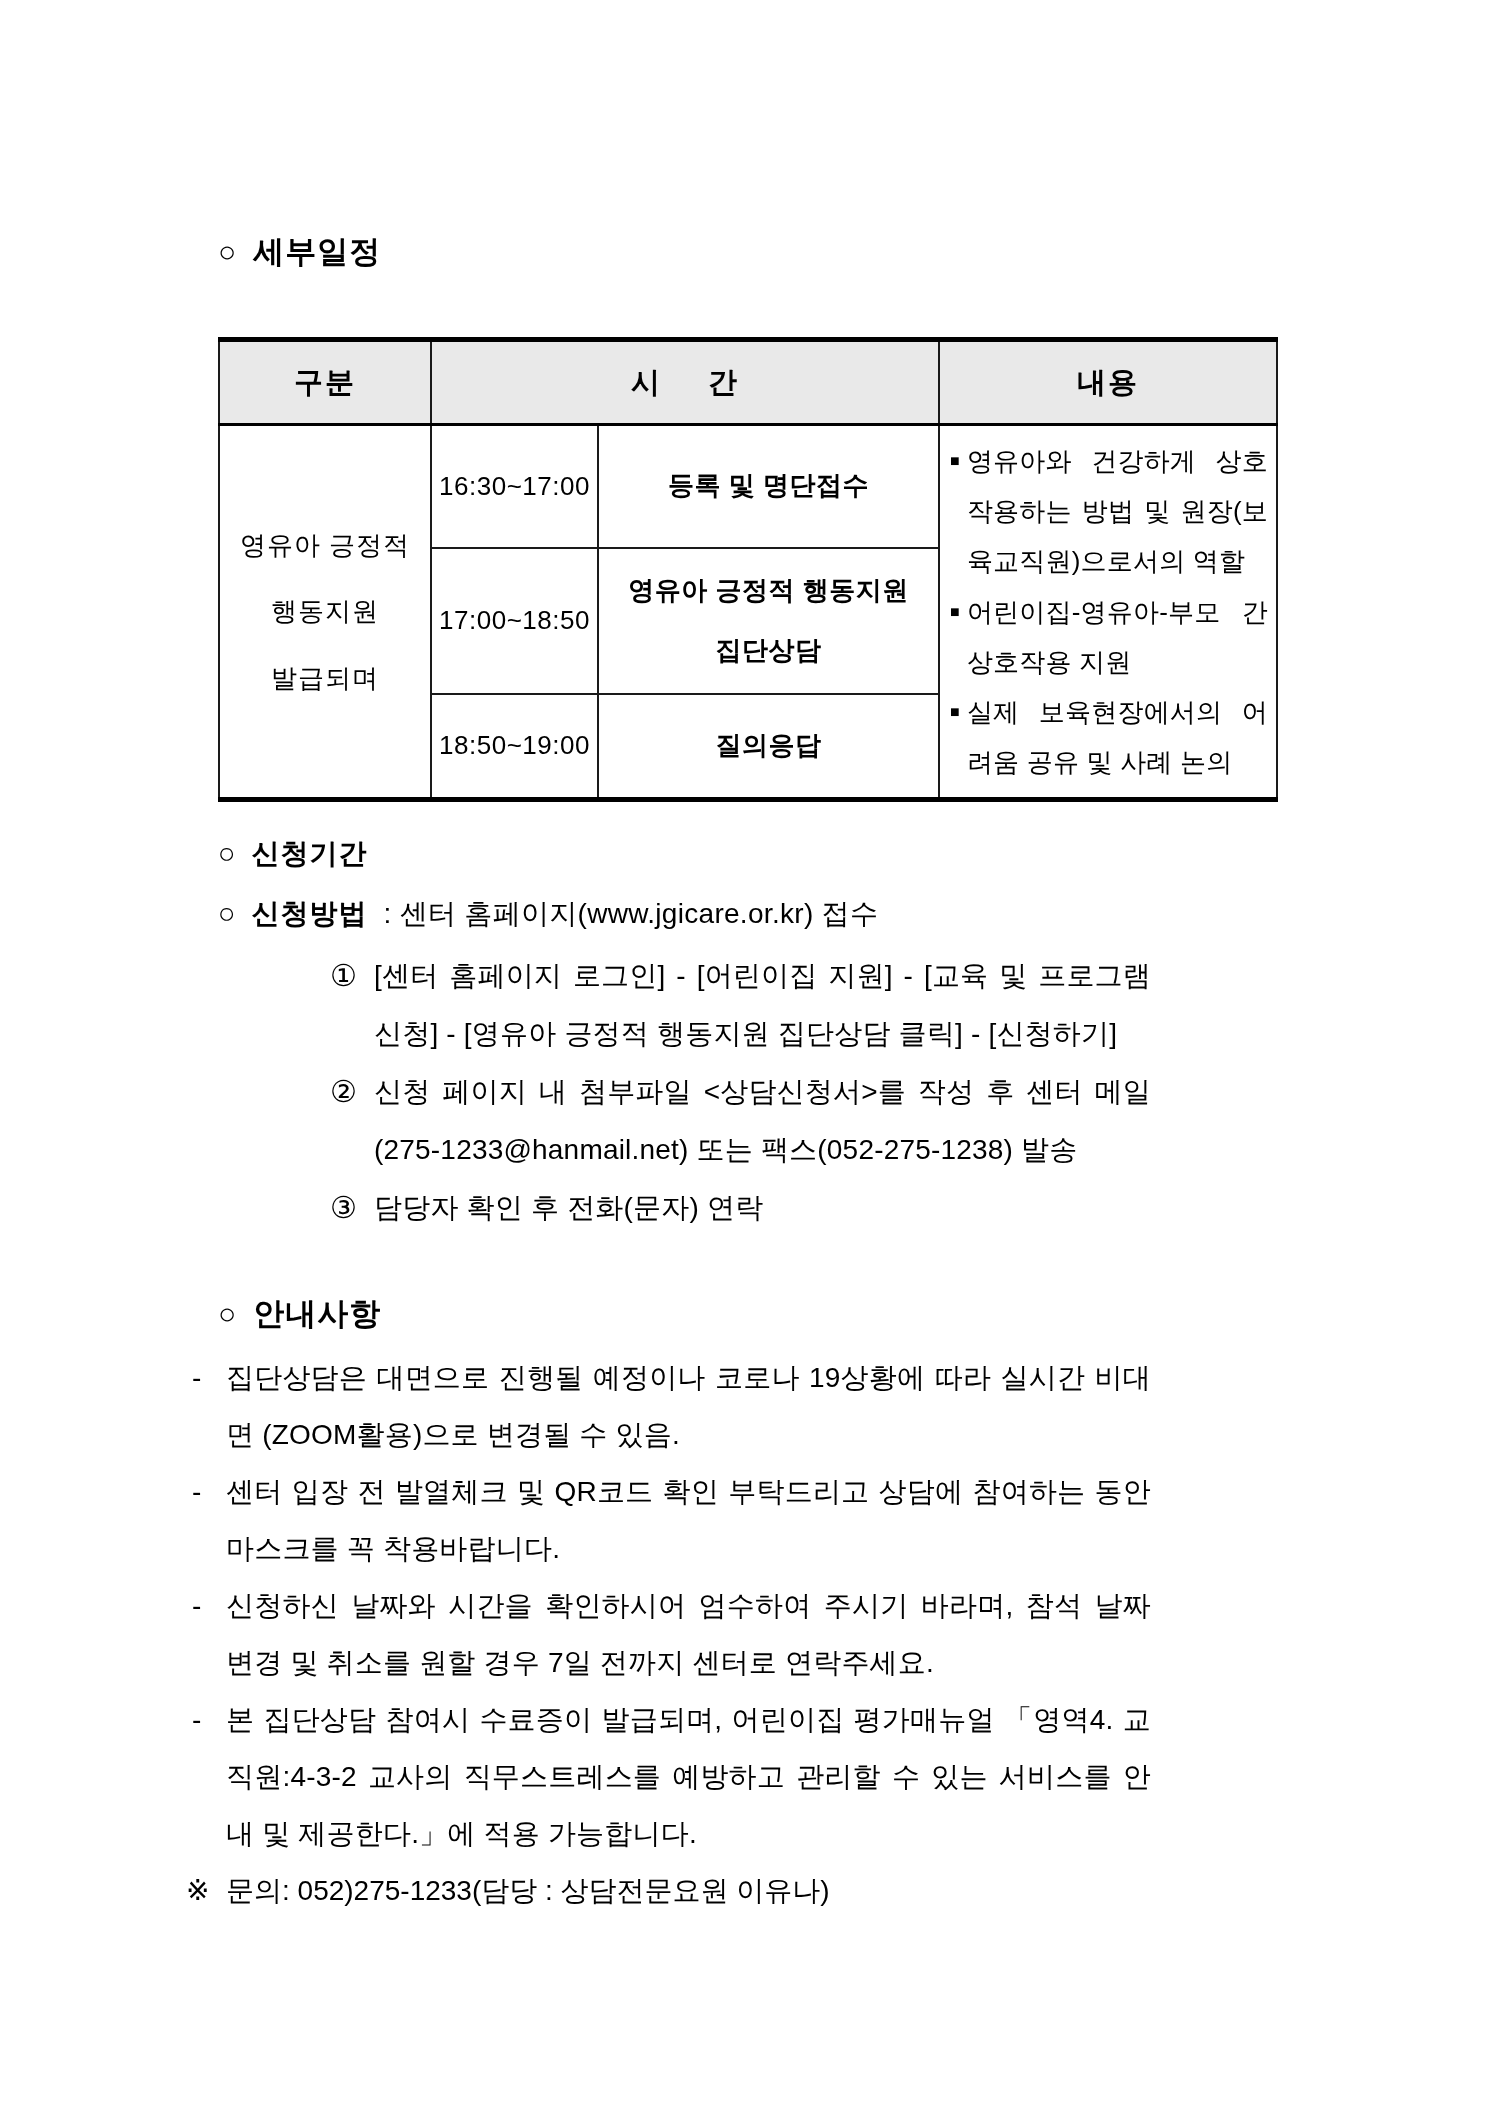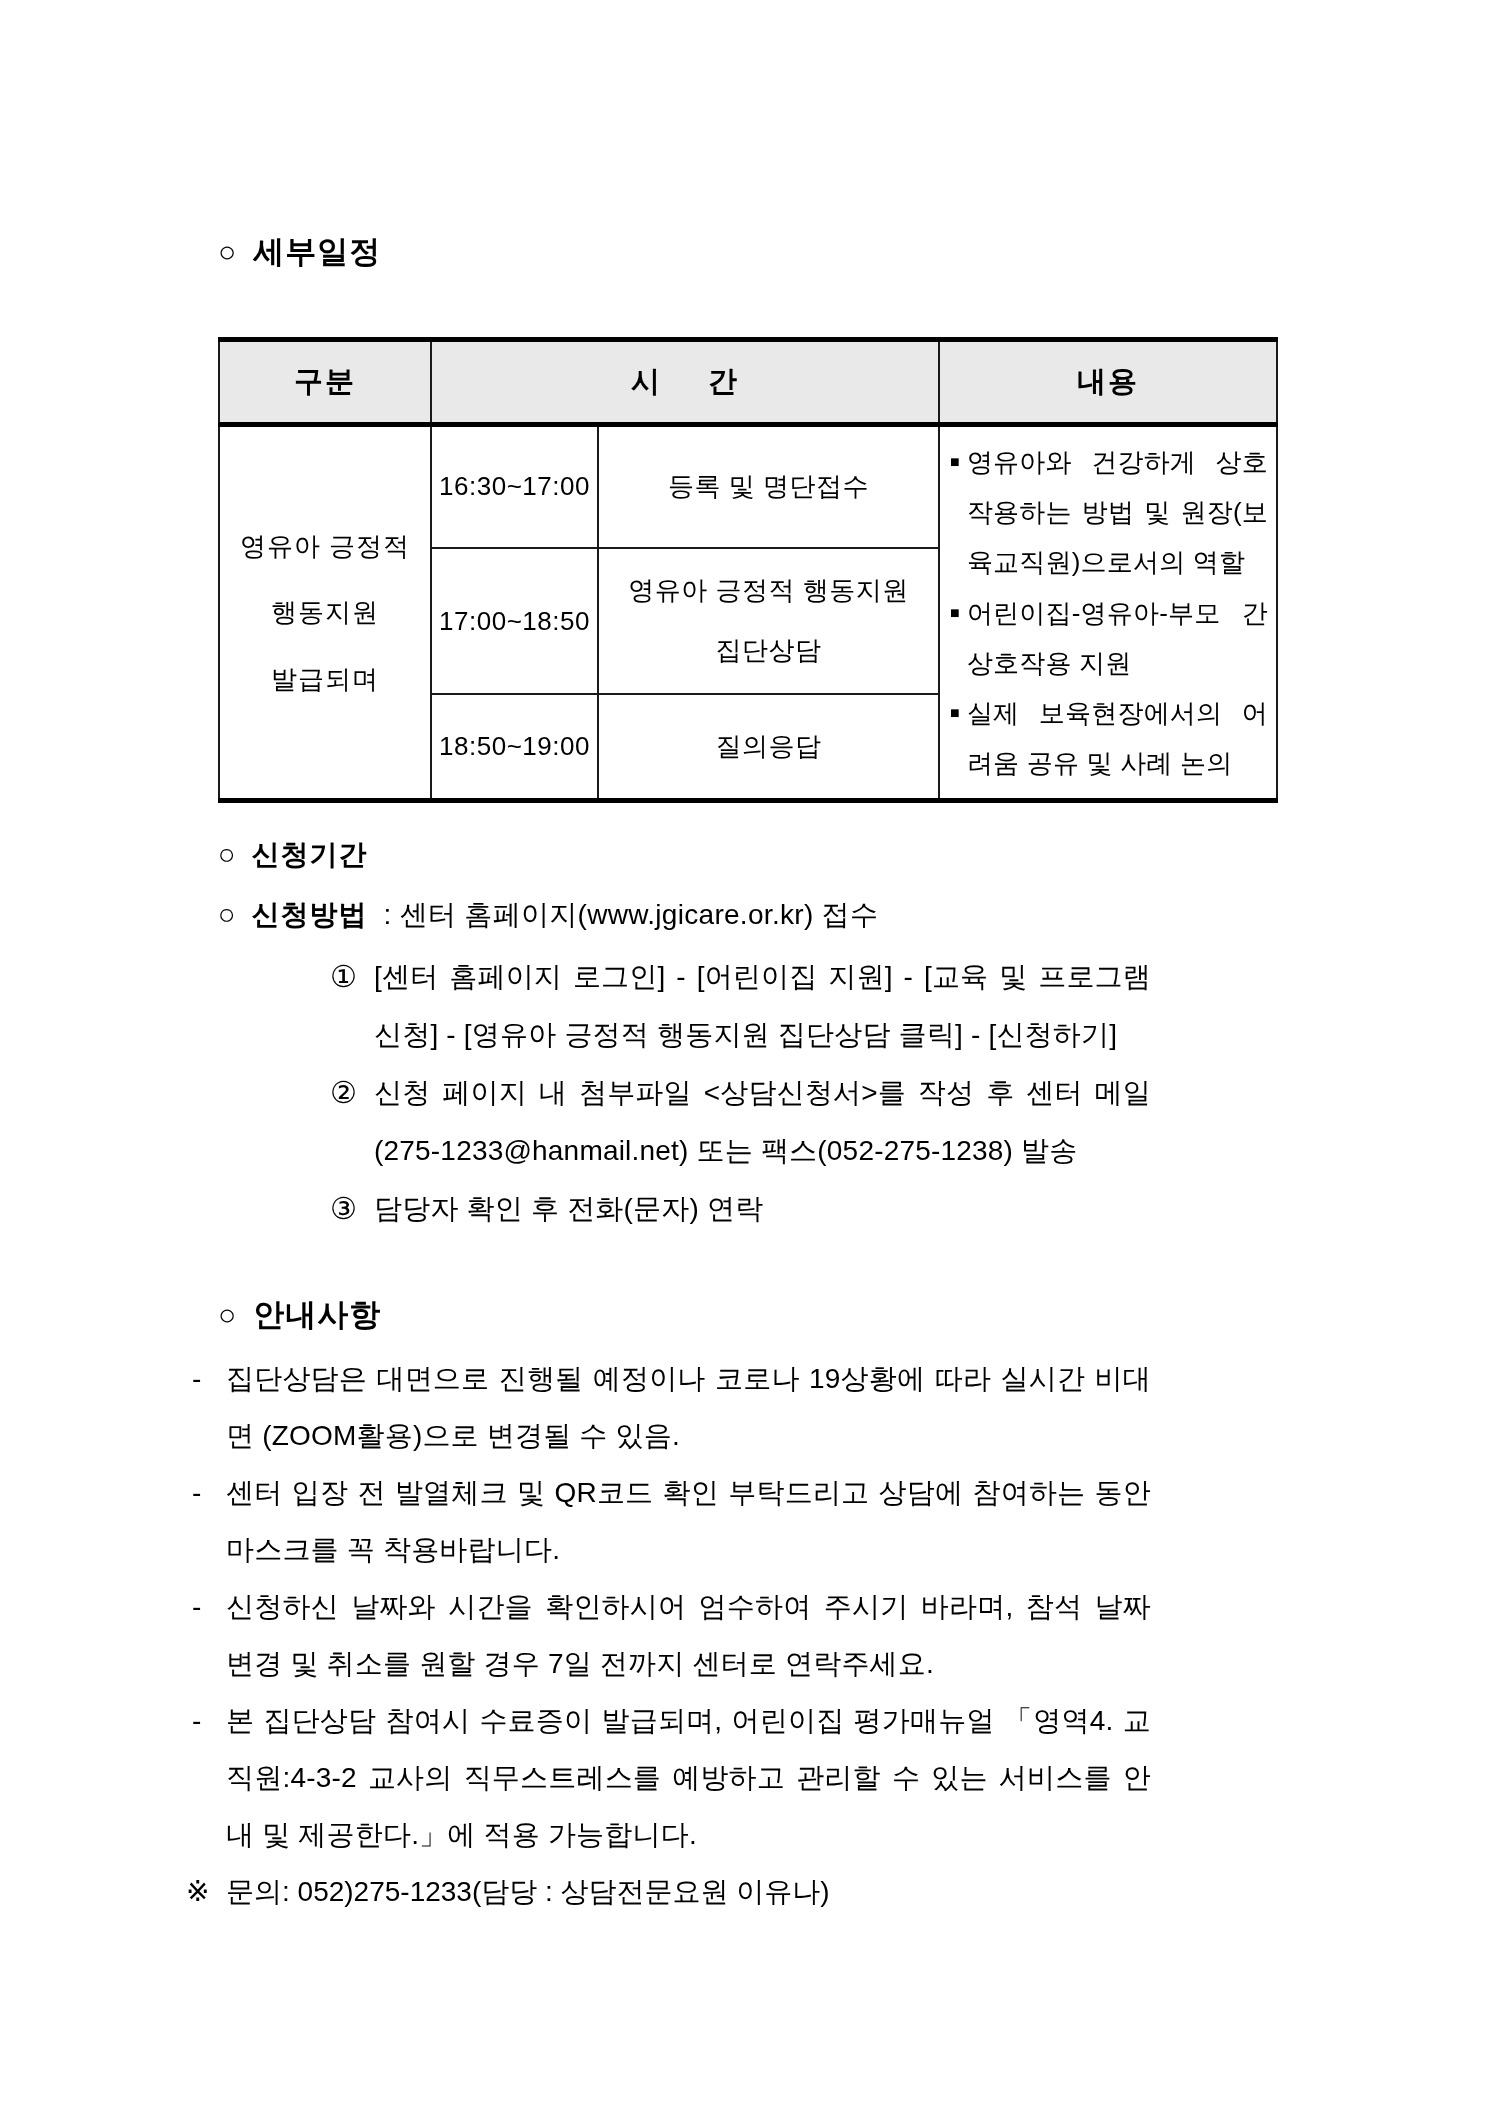--- a/index.html
+++ b/index.html
@@ -20,31 +20,31 @@
   .heading .marker{font-weight:400;margin-right:16px;font-size:30px;}
   .h-schedule{margin-bottom:66px;}
 
   
   table.sched{border-collapse:collapse;width:1058px;table-layout:fixed;
     border-top:5px solid #000;border-bottom:5px solid #000;margin-bottom:30px;}
   table.sched th,table.sched td{border:2px solid #1a1a1a;}
   table.sched th{
     background:var(--table-header-bg,#e9e9e9);
     height:85px;font-size:29px;font-weight:700;text-align:center;vertical-align:middle;
-    border-bottom:5px solid #000000;letter-spacing:2px;
+    border-bottom:3px solid #000000;letter-spacing:2px;
   }
   th.col-time{word-spacing:36px;}
   col.c1{width:212px;} col.c2{width:167px;} col.c3{width:341px;} col.c4{width:338px;}
   table.sched td{font-size:26px;text-align:center;vertical-align:middle;background:#fff;}
   td.cat{line-height:2.55;letter-spacing:1px;}
   tr.r1 td.time{height:116px;}
   tr.r2 td.time{height:133px;}
   tr.r3 td.time{height:100px;}
   td.time{letter-spacing:.5px;}
-  td.act{line-height:2.3;letter-spacing:.5px;padding:8px 14px;}
+  td.act{line-height:2.3;letter-spacing:.5px;padding:8px 14px;font-weight:bold;}
   td.cont{text-align:left;padding:10px 8px 10px 10px;}
   .cbul{display:flex;align-items:flex-start;font-size:26px;line-height:1.93;letter-spacing:.2px;}
   .cbul .sq{flex:0 0 auto;font-size:16px;line-height:50px;margin-right:7px;}
   .cbul .ctext{text-align:justify;}
 
   
   .line{font-size:28px;line-height:42px;margin-bottom:17px;display:flex;align-items:baseline;}
   .line .marker{margin-right:16px;font-size:29px;}
   .line .lbl{font-weight:700;letter-spacing:1px;margin-right:16px;white-space:nowrap;}
   .line .val{letter-spacing:.3px;}

